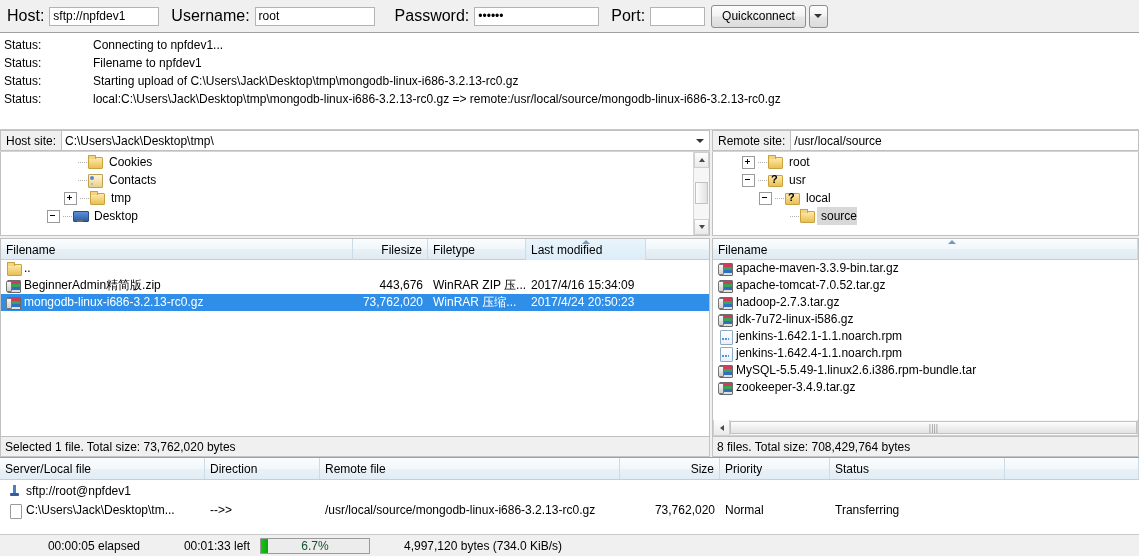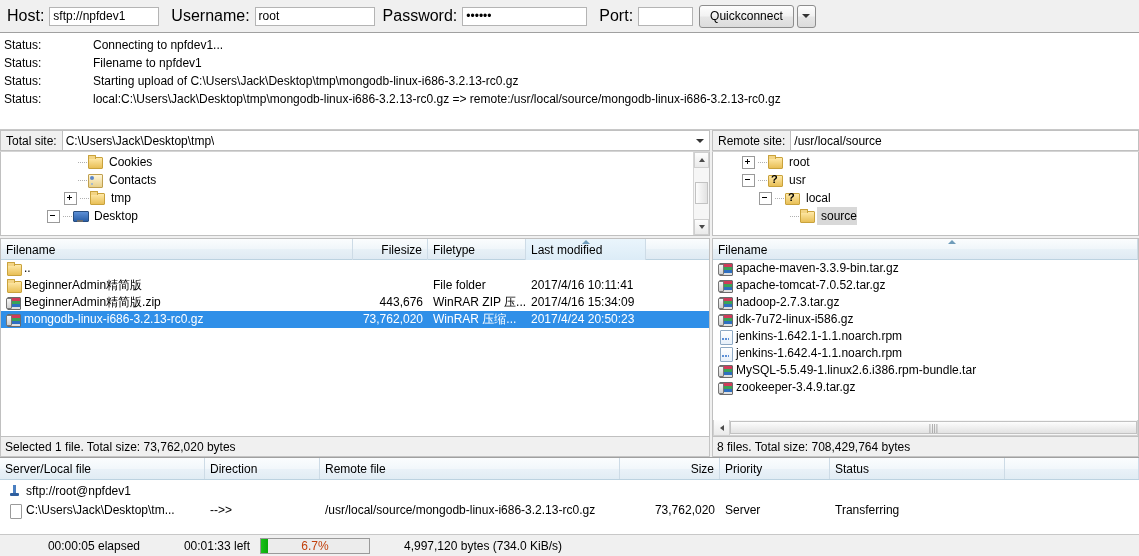--- a/index.html
+++ b/index.html
@@ -173,33 +173,33 @@
       background:#fff;border:1px solid #9a9a9a;border-radius:1px;}
 
   
   .botbar{height:22px;flex:0 0 22px;display:flex;align-items:center;background:#f0f0f0;
           border-top:1px solid #c8c8c8;font-size:12px;box-sizing:border-box;}
   .botcell{display:flex;align-items:center;box-sizing:border-box;white-space:nowrap;}
   .pbar{width:110px;height:16px;border:1px solid #9a9a9a;background:#ececec;position:relative;
         box-sizing:border-box;overflow:hidden;}
   .pfill{position:absolute;left:0;top:0;bottom:0;background:linear-gradient(to right,#19c219,#0aa80a);}
   .ptext{position:absolute;left:0;right:0;top:0;bottom:0;display:flex;align-items:center;
-         justify-content:center;font-size:12px;color:#c2410c;line-height:14px;}
+         justify-content:center;font-size:12px;color:#14532d;line-height:14px;}
 </style>
 </head>
 <body>
 
 <div class="app">
 
   <div class="qbar">
     <span class="qlabel">Host:</span>
     <input class="qinput" id="host-input" value="sftp://npfdev1" style="">
     <span class="qlabel" style="padding-left:12px">Username:</span>
     <input class="qinput" id="user-input" value="root" style="">
-    <span class="qlabel" style="padding-left:8px">Password:</span>
+    <span class="qlabel" style="padding-left:20px">Password:</span>
     <input class="qinput" id="pass-input" value="••••••" style="">
     <span class="qlabel" style="padding-left:12px">Port:</span>
     <input class="qinput" id="port-input" value="" style="">
     <button class="qbtn">Quickconnect</button>
     <div class="qdrop">
       <span class="caret-dn"></span>
     </div>
   </div>
 
   <div class="msglog" id="msglog">
@@ -218,21 +218,21 @@
       <div class="msgrow">
         <span class="msgkind">Status:</span>
         <span class="msgtext">local:C:\Users\Jack\Desktop\tmp\mongodb-linux-i686-3.2.13-rc0.gz =&gt; remote:/usr/local/source/mongodb-linux-i686-3.2.13-rc0.gz</span>
       </div>
     </div>
 
   <div class="panes">
 
     <div class="pane pane-local">
       <div class="sitebar">
-        <div class="sitelabel">Total site:</div>
+        <div class="sitelabel">Host site:</div>
         <div class="sitecombo">
           <span class="sitepath">C:\Users\Jack\Desktop\tmp\</span>
           <span class="arrowbox">
             <span class="caret-dn"></span>
           </span>
         </div>
       </div>
       <div class="tree">
         <div class="treeinner" id="local-tree">
             <div class="tnode">
@@ -306,37 +306,20 @@
               <div class="fcell" style="width: 98px; flex: 0 0 98px;">
                 <span></span>
               </div>
               <div class="fcell" style="width: 120px; flex: 0 0 120px;">
                 <span></span>
               </div>
             </div>
             <div class="frow">
               <div class="fcell" style="width: 352px; flex: 0 0 352px;">
                 <span class="fname">
-                  <span class="ico folder"></span>
-                  <span>BeginnerAdmin精简版</span>
-                </span>
-              </div>
-              <div class="fcell num" style="width: 75px; flex: 0 0 75px;">
-                <span></span>
-              </div>
-              <div class="fcell" style="width: 98px; flex: 0 0 98px;">
-                <span>File folder</span>
-              </div>
-              <div class="fcell" style="width: 120px; flex: 0 0 120px;">
-                <span>2017/4/16 10:11:41</span>
-              </div>
-            </div>
-            <div class="frow">
-              <div class="fcell" style="width: 352px; flex: 0 0 352px;">
-                <span class="fname">
                   <span class="ico archive"></span>
                   <span>BeginnerAdmin精简版.zip</span>
                 </span>
               </div>
               <div class="fcell num" style="width: 75px; flex: 0 0 75px; text-align: center;">
                 <span>443,676</span>
               </div>
               <div class="fcell" style="width: 98px; flex: 0 0 98px;">
                 <span>WinRAR ZIP 压...</span>
               </div>
@@ -534,21 +517,21 @@
           <div class="qcell" style="width: 115px; flex: 0 0 115px;">
             <span>--&gt;&gt;</span>
           </div>
           <div class="qcell" style="width: 300px; flex: 0 0 300px;">
             <span>/usr/local/source/mongodb-linux-i686-3.2.13-rc0.gz</span>
           </div>
           <div class="qcell num" style="width: 100px; flex: 0 0 100px;">
             <span>73,762,020</span>
           </div>
           <div class="qcell" style="width: 110px; flex: 0 0 110px;">
-            <span>Server</span>
+            <span>Normal</span>
           </div>
           <div class="qcell" style="width: 175px; flex: 0 0 175px;">
             <span>Transferring</span>
           </div>
         </div>
       </div>
   </div>
 
   <div class="botbar">
     <div class="botcell" style="width:140px;justify-content:flex-end;">00:00:05 elapsed</div>

